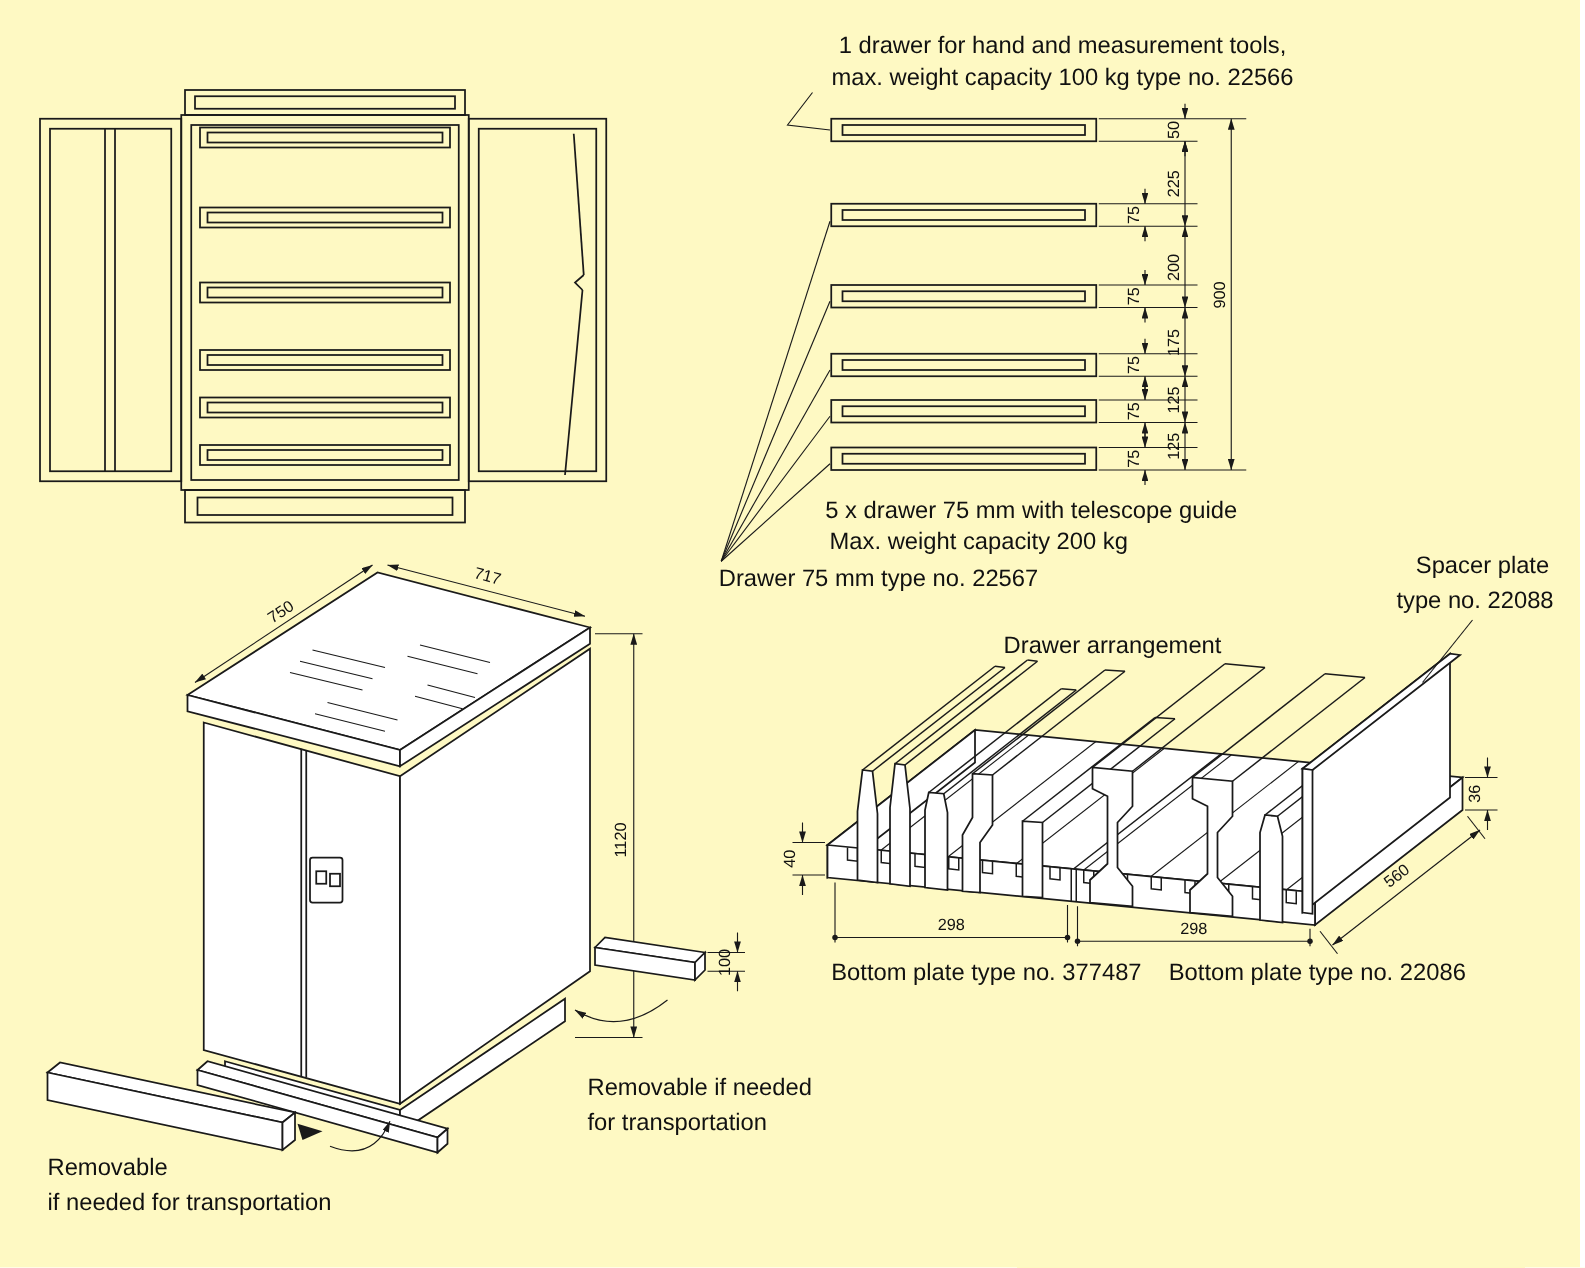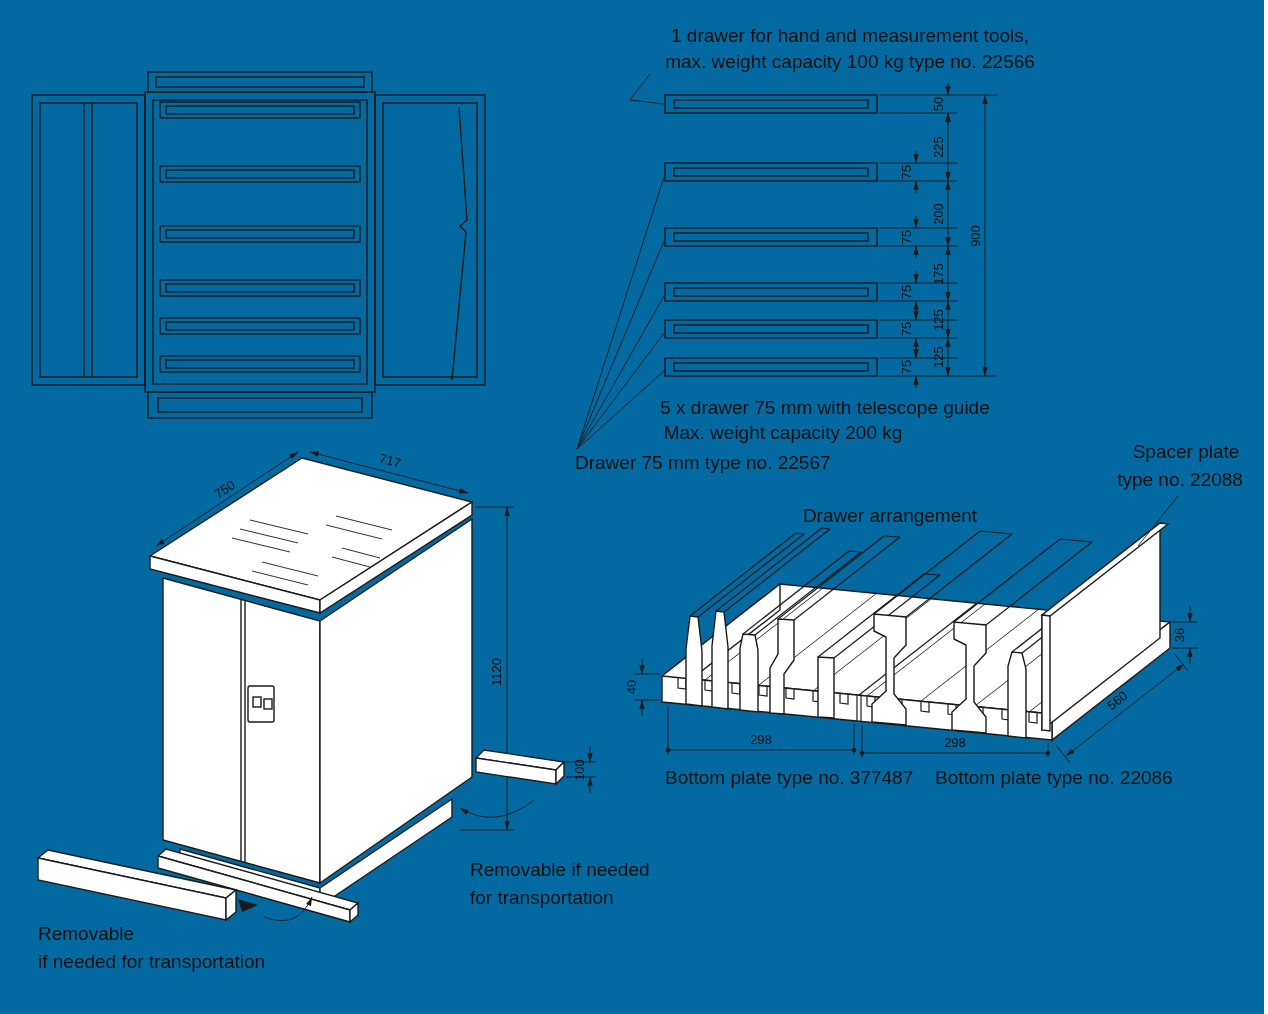--- a/index.html
+++ b/index.html
@@ -1,16 +1,16 @@
 <!DOCTYPE html>
 <html><head>
 <meta charset="utf-8">
 <style>
   html,body{margin:0;padding:0;background:#fff}
-  .stage{position:relative;width:1264px;height:1014px;background:#0369a1;overflow:hidden}
+  .stage{position:relative;width:1264px;height:1014px;background:#fef9c3;overflow:hidden}
   svg{display:block}
   .obj{fill:none;stroke:#1a1a1a;stroke-width:1.4;stroke-linejoin:miter}
   .objw{fill:#ffffff;stroke:#1a1a1a;stroke-width:1.4;stroke-linejoin:miter}
   .med{fill:none;stroke:#1a1a1a;stroke-width:1.2}
   .thin{fill:none;stroke:#1a1a1a;stroke-width:0.9}
   .solid{fill:#1a1a1a;stroke:none}
   text{font-family:"Liberation Sans","DejaVu Sans",sans-serif;fill:#111111}
   .ann{font-size:19px}
   .dim{font-size:13px}
 </style>

